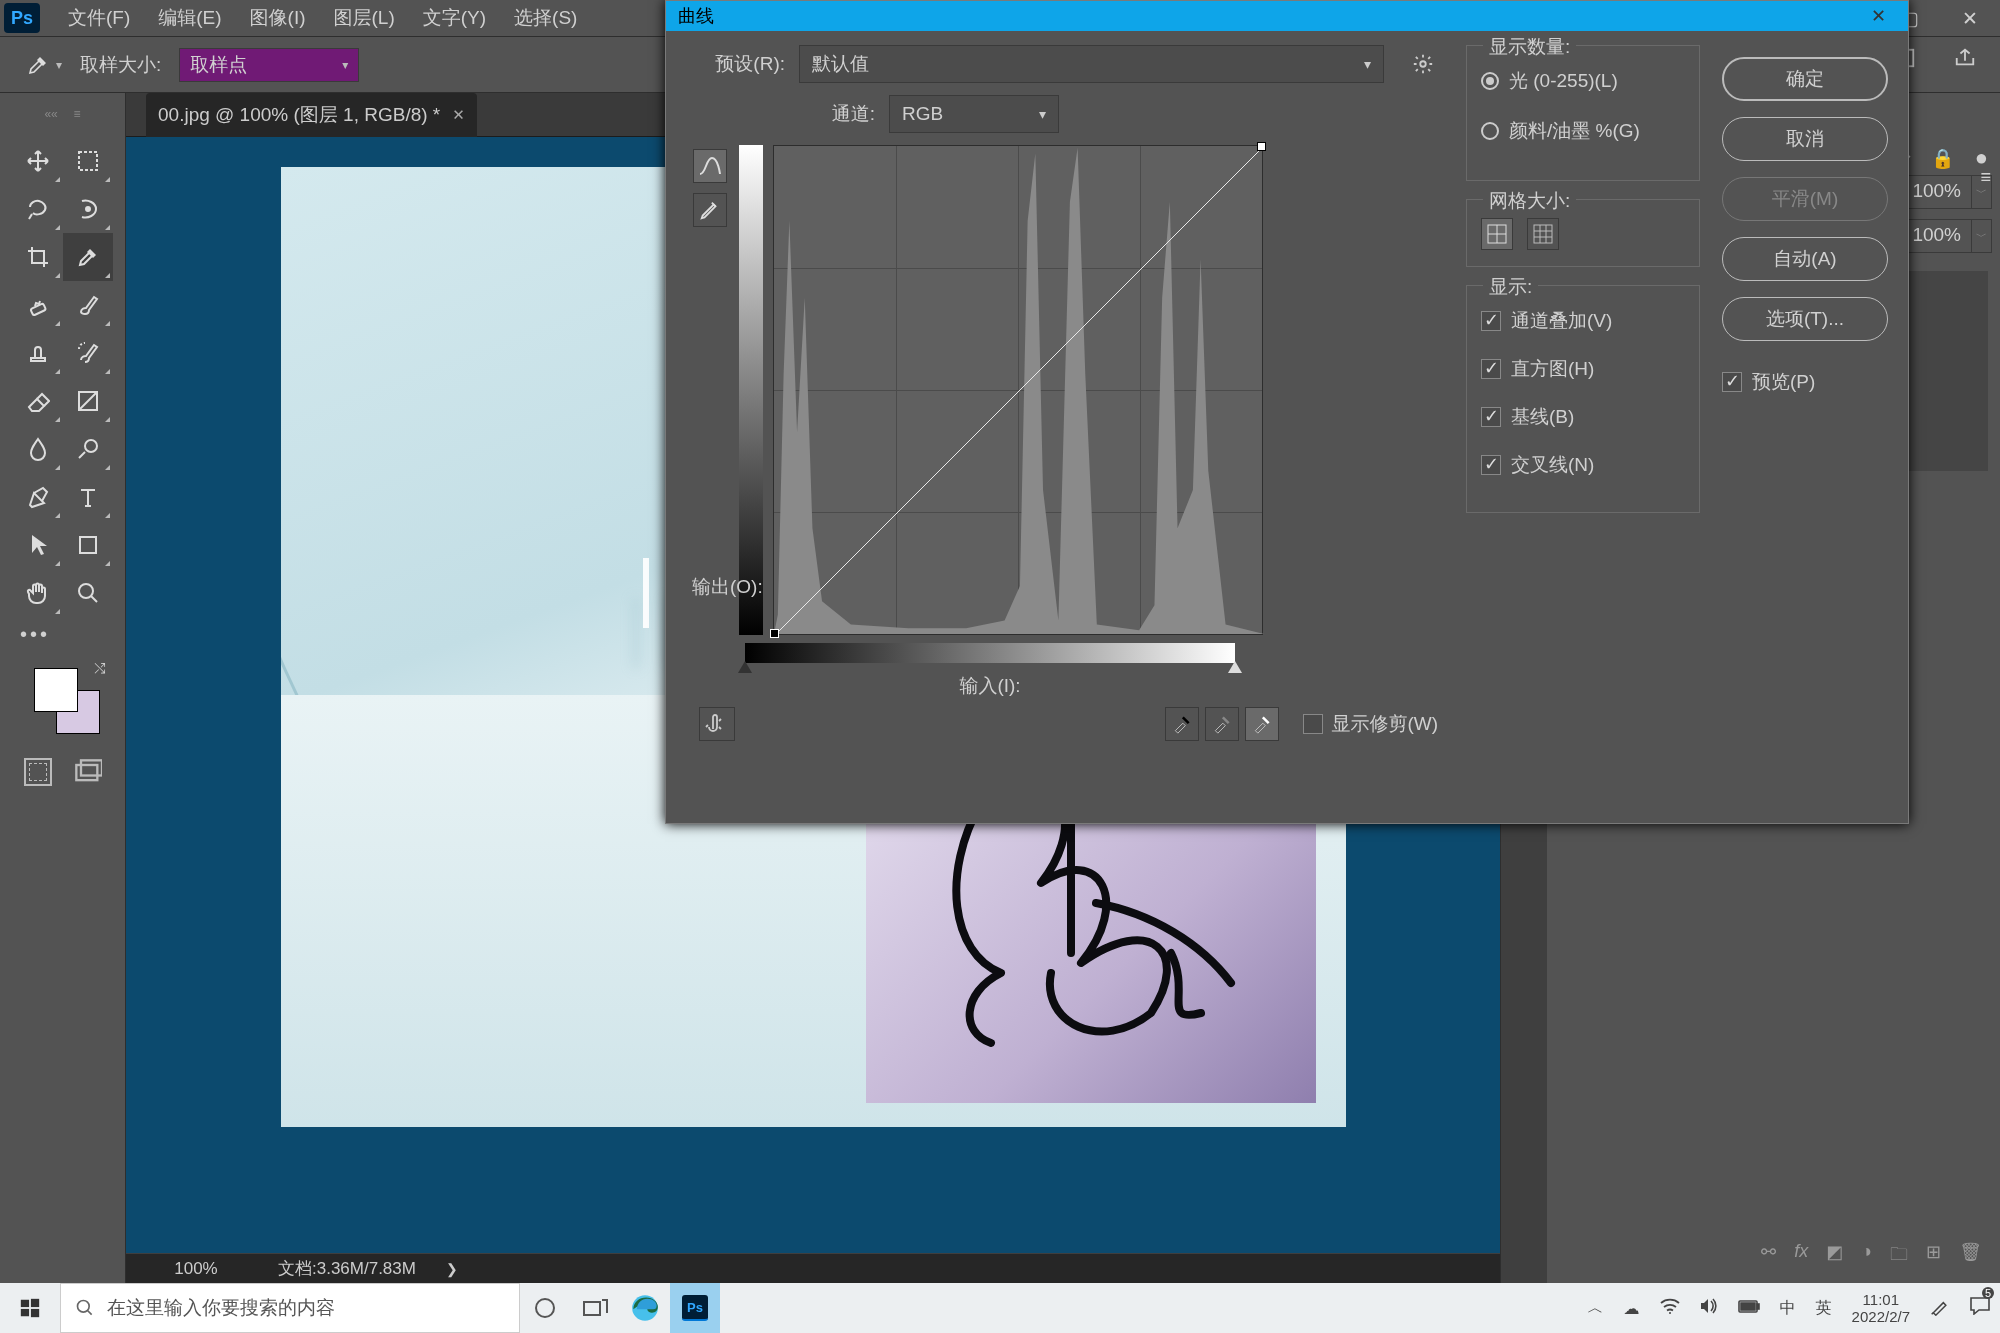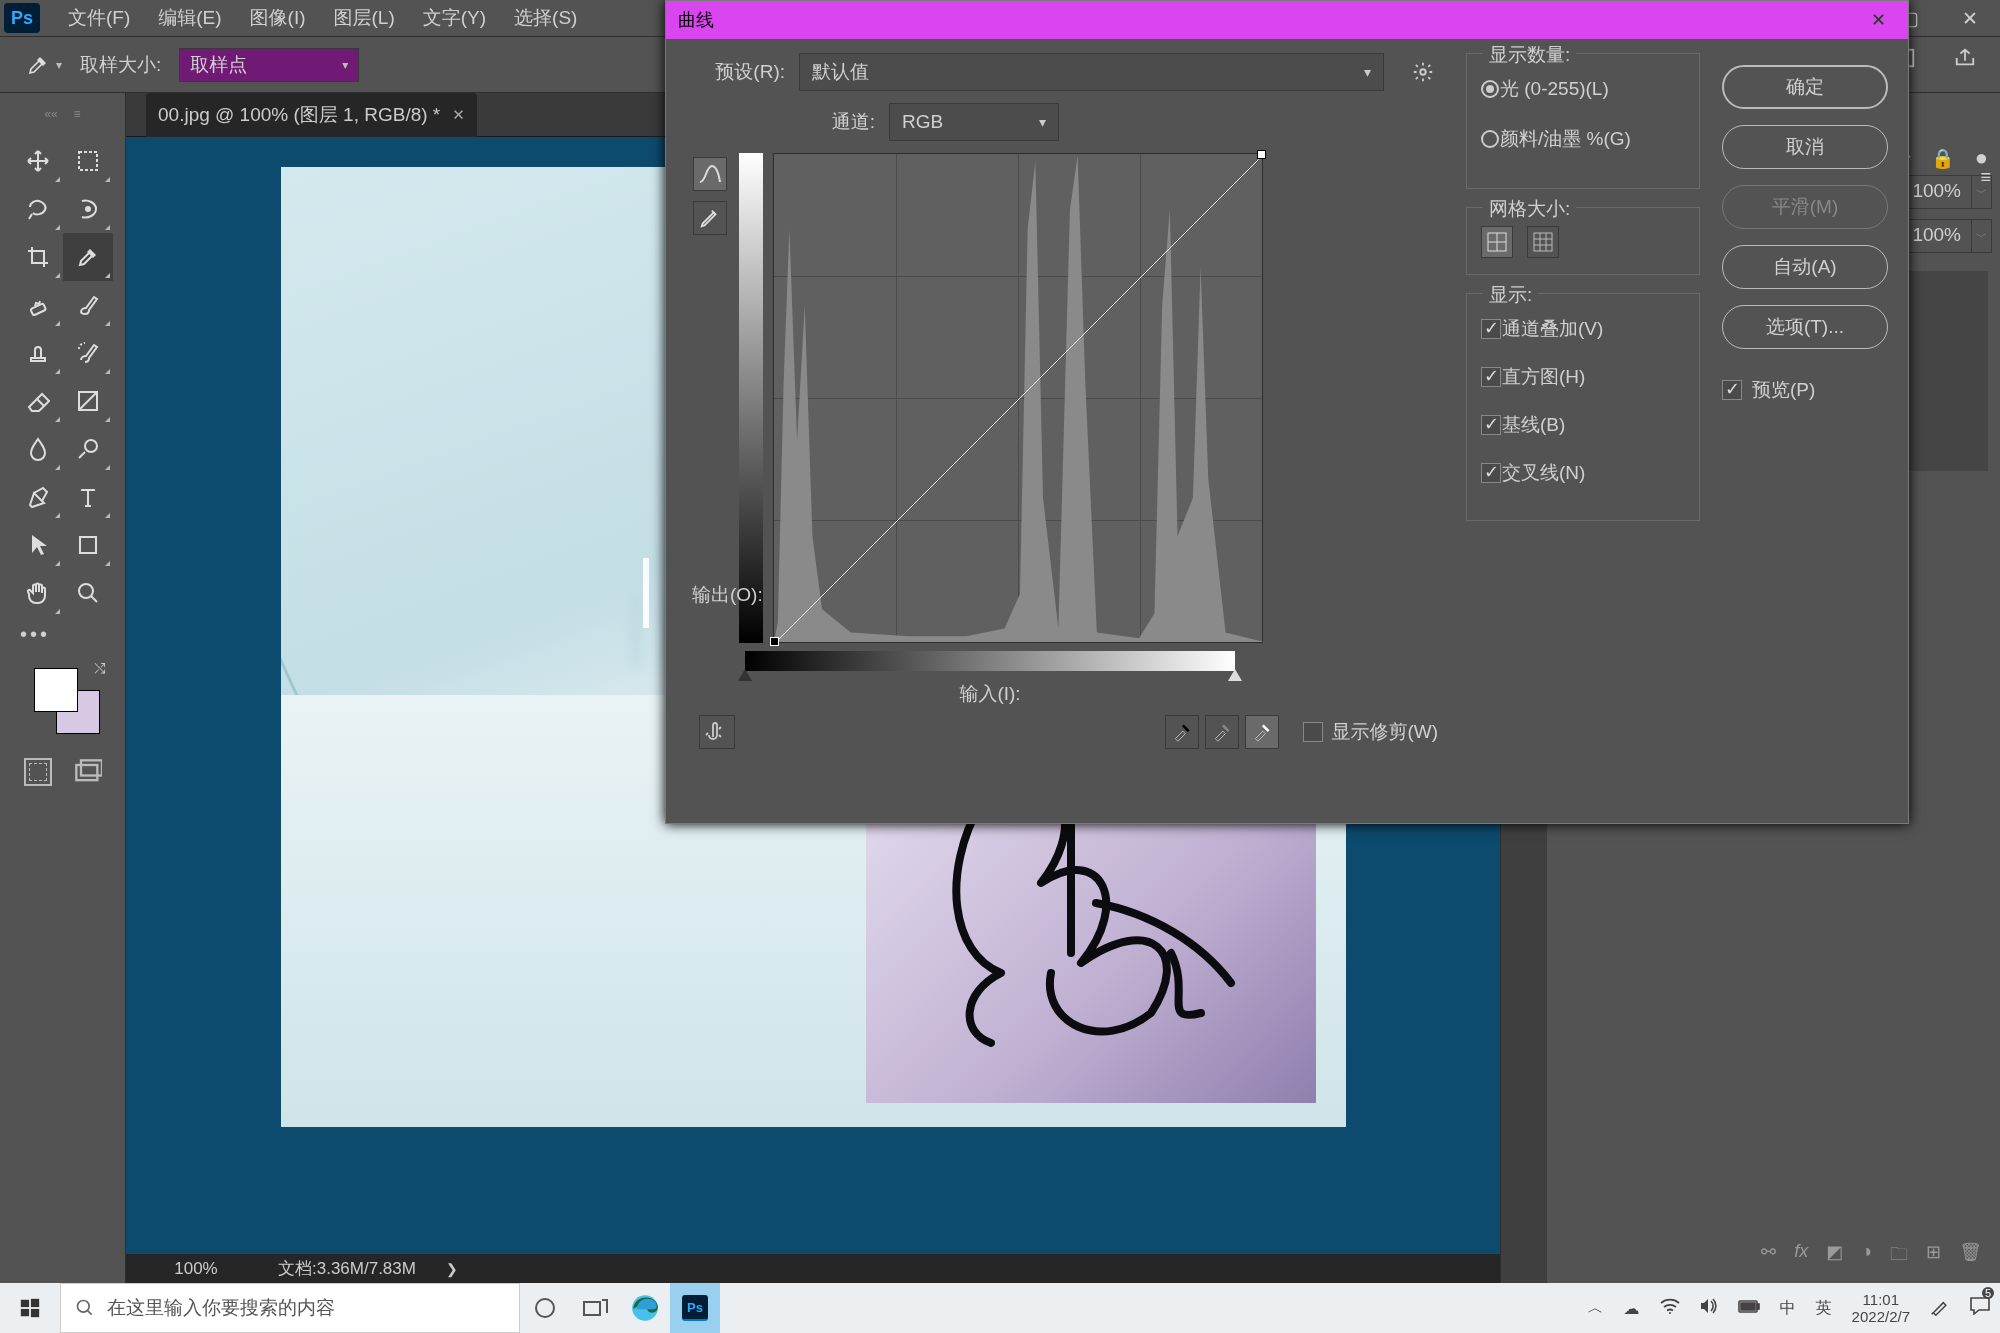--- a/index.html
+++ b/index.html
@@ -64,21 +64,21 @@
   .lock-row{ position:absolute; top:52px; right:12px; display:flex; gap:20px; align-items:center;}
   .layers-space{ position:absolute; top:178px; left:12px; right:12px; height:200px; background:#454545;}
   .lock-center{ position:absolute; top:502px; left:0; right:0; text-align:center; color:#9a9a9a; }
   .lock-center::before{content:"🔒"; font-size:20px; display:block;}
   .hamb{ position:absolute; top:74px; right:8px; font-size:18px;letter-spacing:1px;}
   .layer-foot{position:absolute; bottom:12px; right:18px; display:flex; gap:18px; color:#9a9a9a;}
   .layer-foot span{font-size:18px;}
 
   
   .dialog{ position:absolute; left:665px; top:0; width:1244px; height:824px; background:#535353; box-shadow:0 0 12px #000; border:1px solid #7a7a7a;}
-  .dlg-title{ height:38px; background:#d946ef; color:#000; display:flex; align-items:center; padding:0 12px; font-size:18px;}
+  .dlg-title{ height:30px; background:#0ea5e9; color:#000; display:flex; align-items:center; padding:0 12px; font-size:18px;}
   .dlg-close{ margin-left:auto; font-size:18px; color:#333; padding:4px 10px; cursor:pointer;}
   .dlg-body{ padding:14px 20px 18px 9px; display:flex; height:calc(100% - 38px); }
   .dlg-left{ flex:1; }
   .row{ display:flex; align-items:center; gap:14px; margin-bottom:12px; }
   .lbl{ width:110px; text-align:right; }
   .preset-select{ flex:1; height:38px; border:1px solid #3a3a3a; background:#4c4c4c; padding:0 12px; display:flex; align-items:center; position:relative;}
   .preset-select::after{content:"▾"; position:absolute; right:12px; font-size:14px; color:#ccc;}
   .gear{ width:30px; height:30px; display:flex; align-items:center; justify-content:center; margin-left:10px;}
   .channel-select{ width:170px; height:38px; border:1px solid #3a3a3a; background:#4c4c4c; padding:0 12px; display:flex; align-items:center; position:relative;}
   .channel-select::after{content:"▾"; position:absolute; right:12px; font-size:14px; color:#ccc;}
@@ -104,21 +104,21 @@
   .eyedr .e.sel{ background:#6a6a6a;}
   .clip-chk{ display:flex; align-items:center; gap:8px; margin-left:18px;}
   .chk{ width:20px;height:20px;border:1px solid #888;background:#4a4a4a; position:relative;}
   .chk.on::after{content:"✓"; position:absolute; left:2px; top:-3px; color:#ddd; font-size:18px;}
 
   
   .dlg-right{ width:450px; padding-left:28px; display:flex; gap:22px;}
   .opts{ flex:1;}
   .fieldset{ border:1px solid #6a6a6a; border-radius:0; padding:18px 14px 16px; position:relative; margin-bottom:18px;}
   .fieldset .legend{ position:absolute; top:-12px; left:16px; background:#535353; padding:0 6px; }
-  .radio{ display:flex; align-items:center; gap:1px; margin-bottom:16px; padding:4px 0;text-align:right;}
+  .radio{ display:flex; align-items:center; gap:10px; margin-bottom:16px; padding:4px 0;text-align:right;}
   .r-o{width:18px;height:18px;border-radius:50%;border:2px solid #ccc;position:relative;}
   .r-o.on::after{content:"";position:absolute;left:3px;top:3px;width:8px;height:8px;border-radius:50%;background:#ccc;}
   .grid-btns{ display:flex; gap:14px;}
   .gbtn{width:32px;height:32px;border:1px solid #3a3a3a;display:flex;align-items:center;justify-content:center;}
   .gbtn.sel{background:#6a6a6a;}
   .show-list .radio{ margin-bottom:14px;}
   .btn-col{ width:166px; display:flex; flex-direction:column; gap:16px; }
   .btn{ height:44px; border:1px solid #bbb; border-radius:22px; display:flex;align-items:center;justify-content:center; }
   .btn.primary{ border-width:2px;margin-top:12px; }
   .btn.disabled{ color:#888; border-color:#777;}

